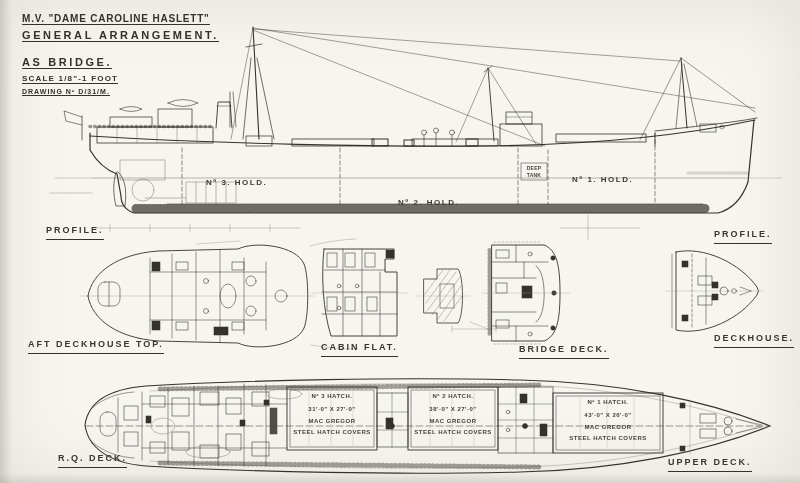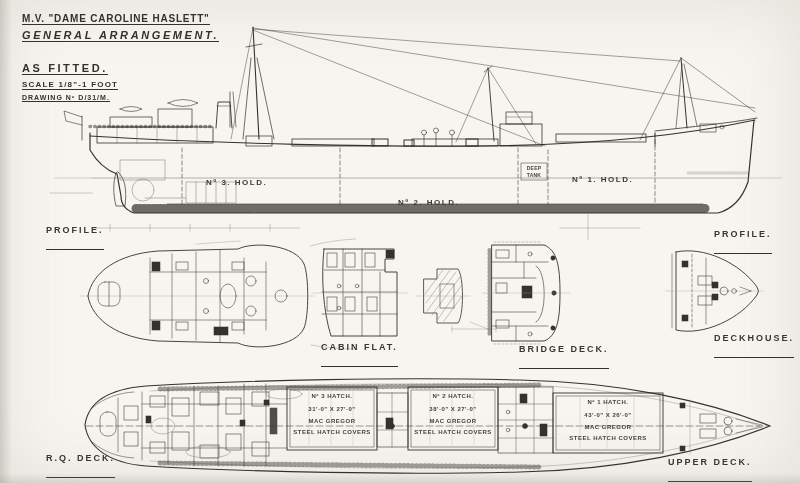--- a/index.html
+++ b/index.html
@@ -8,30 +8,30 @@
     background:#f6f5f0;overflow:hidden;
     box-shadow:inset 0 0 70px rgba(120,112,95,.16);
     font-family:"Liberation Sans",sans-serif;color:#35322c;
   }
   .shade{position:absolute;pointer-events:none;}
   #shade-left{left:0;top:0;width:12px;height:100%;background:linear-gradient(to right,rgba(150,146,135,.35),rgba(150,146,135,0));}
   #shade-bottom{left:0;bottom:0;width:100%;height:10px;background:linear-gradient(to top,rgba(150,146,135,.25),rgba(150,146,135,0));}
   svg{position:absolute;left:0;top:0;}
   .lbl{
     position:absolute;white-space:nowrap;font-weight:700;font-size:9px;
-    letter-spacing:2px;border-bottom:1.2px solid #35322c;padding-bottom:14px;color:#3a362f;
+    letter-spacing:2px;border-bottom:1.2px solid #35322c;padding-bottom:4px;color:#3a362f;
   }
   .hold-lbl{
     position:absolute;white-space:nowrap;font-weight:700;font-size:8px;
     letter-spacing:1.5px;color:#3f3b34;text-align:center;
   }
   #title-block{position:absolute;left:22px;top:13px;}
   #title-block .t{display:table;border-bottom:1.2px solid #35322c;white-space:nowrap;color:#34312b;}
   #tb-vessel{font-size:10px;font-weight:700;letter-spacing:.8px;margin-bottom:4px;}
-  #tb-type{font-size:11px;font-weight:700;letter-spacing:2.6px;margin-bottom:20px;font-style:italic;}
+  #tb-type{font-size:11px;font-weight:700;letter-spacing:2.6px;margin-bottom:14px;}
   #tb-status{font-size:11px;font-weight:700;letter-spacing:2.6px;margin-bottom:5px;}
   #tb-scale{font-size:8px;font-weight:700;letter-spacing:1.2px;margin-bottom:4px;border-bottom-width:1px;}
   #tb-no{font-size:7px;font-weight:600;letter-spacing:1px;border-bottom-width:.8px;}
   #deep-tank{
     position:absolute;left:522px;top:165px;width:24px;font-size:5px;line-height:1.3;
     font-weight:600;letter-spacing:.2px;text-align:center;color:#4a463f;
   }
   .hatch-text{position:absolute;text-align:center;font-weight:700;font-size:6px;letter-spacing:.5px;line-height:1;color:#46423b;}
   .hatch-text .h-name{margin-bottom:7px;}
   .hatch-text .h-size{margin-bottom:6px;}
@@ -362,38 +362,39 @@
       <rect x="680" y="403" width="5" height="5" fill="#35322c"></rect>
         <rect x="680" y="446" width="5" height="5" fill="#35322c"></rect>
       <line x1="736" y1="419" x2="762" y2="425" stroke-width="0.45"></line>
         <line x1="736" y1="433" x2="762" y2="427" stroke-width="0.45"></line>
     </g>
   </svg>
 
   <div id="title-block">
     <div class="t" id="tb-vessel">M.V. "DAME CAROLINE HASLETT"</div>
     <div class="t" id="tb-type">GENERAL ARRANGEMENT.</div>
-    <div class="t" id="tb-status">AS FITTED.</div>
+    <div class="t" id="tb-status">AS BRIDGE.</div>
     <div class="t" id="tb-scale">SCALE 1/8"-1 FOOT</div>
     <div class="t" id="tb-no">DRAWING Nº D/31/M.</div>
   </div>
 
   <span class="hold-lbl" style="left:206px;top:178px;">Nº 3. HOLD.</span>
   <span class="hold-lbl" style="left:398px;top:178px;margin-top:20px;">Nº 2. HOLD.</span>
   <span class="hold-lbl" style="left:572px;top:175px;">Nº 1. HOLD.</span>
   <div id="deep-tank">DEEP TANK</div>
 
   <span class="lbl" style="left:46px;top:225px;">PROFILE.</span>
   <span class="lbl" style="left:714px;top:229px;">PROFILE.</span>
 
+  <span class="lbl" style="left:28px;top:339px;">AFT DECKHOUSE TOP.</span>
   <span class="lbl" style="left:321px;top:342px;">CABIN FLAT.</span>
   <span class="lbl" style="left:519px;top:344px;">BRIDGE DECK.</span>
   <span class="lbl" style="left:714px;top:333px;">DECKHOUSE.</span>
 
-  <span class="lbl" style="left:46px;top:453px;">R.Q. DECK.</span>
+  <span class="lbl" style="left:58px;top:453px;">R.Q. DECK.</span>
   <span class="lbl" style="left:654px;top:457px;margin-left:14px;">UPPER DECK.</span>
 
   <div class="hatch-text" style="left:287px;top:393px;width:90px;">
     <span class="h-name">Nº 3 HATCH.</span>
     <span class="h-size">31'-0" X 27'-0"</span>
     <span class="h-maker">MAC GREGOR</span>
     <span class="h-covers">STEEL HATCH COVERS</span>
   </div>
   <div class="hatch-text" style="left:408px;top:393px;width:90px;">
     <span class="h-name">Nº 2 HATCH.</span>

